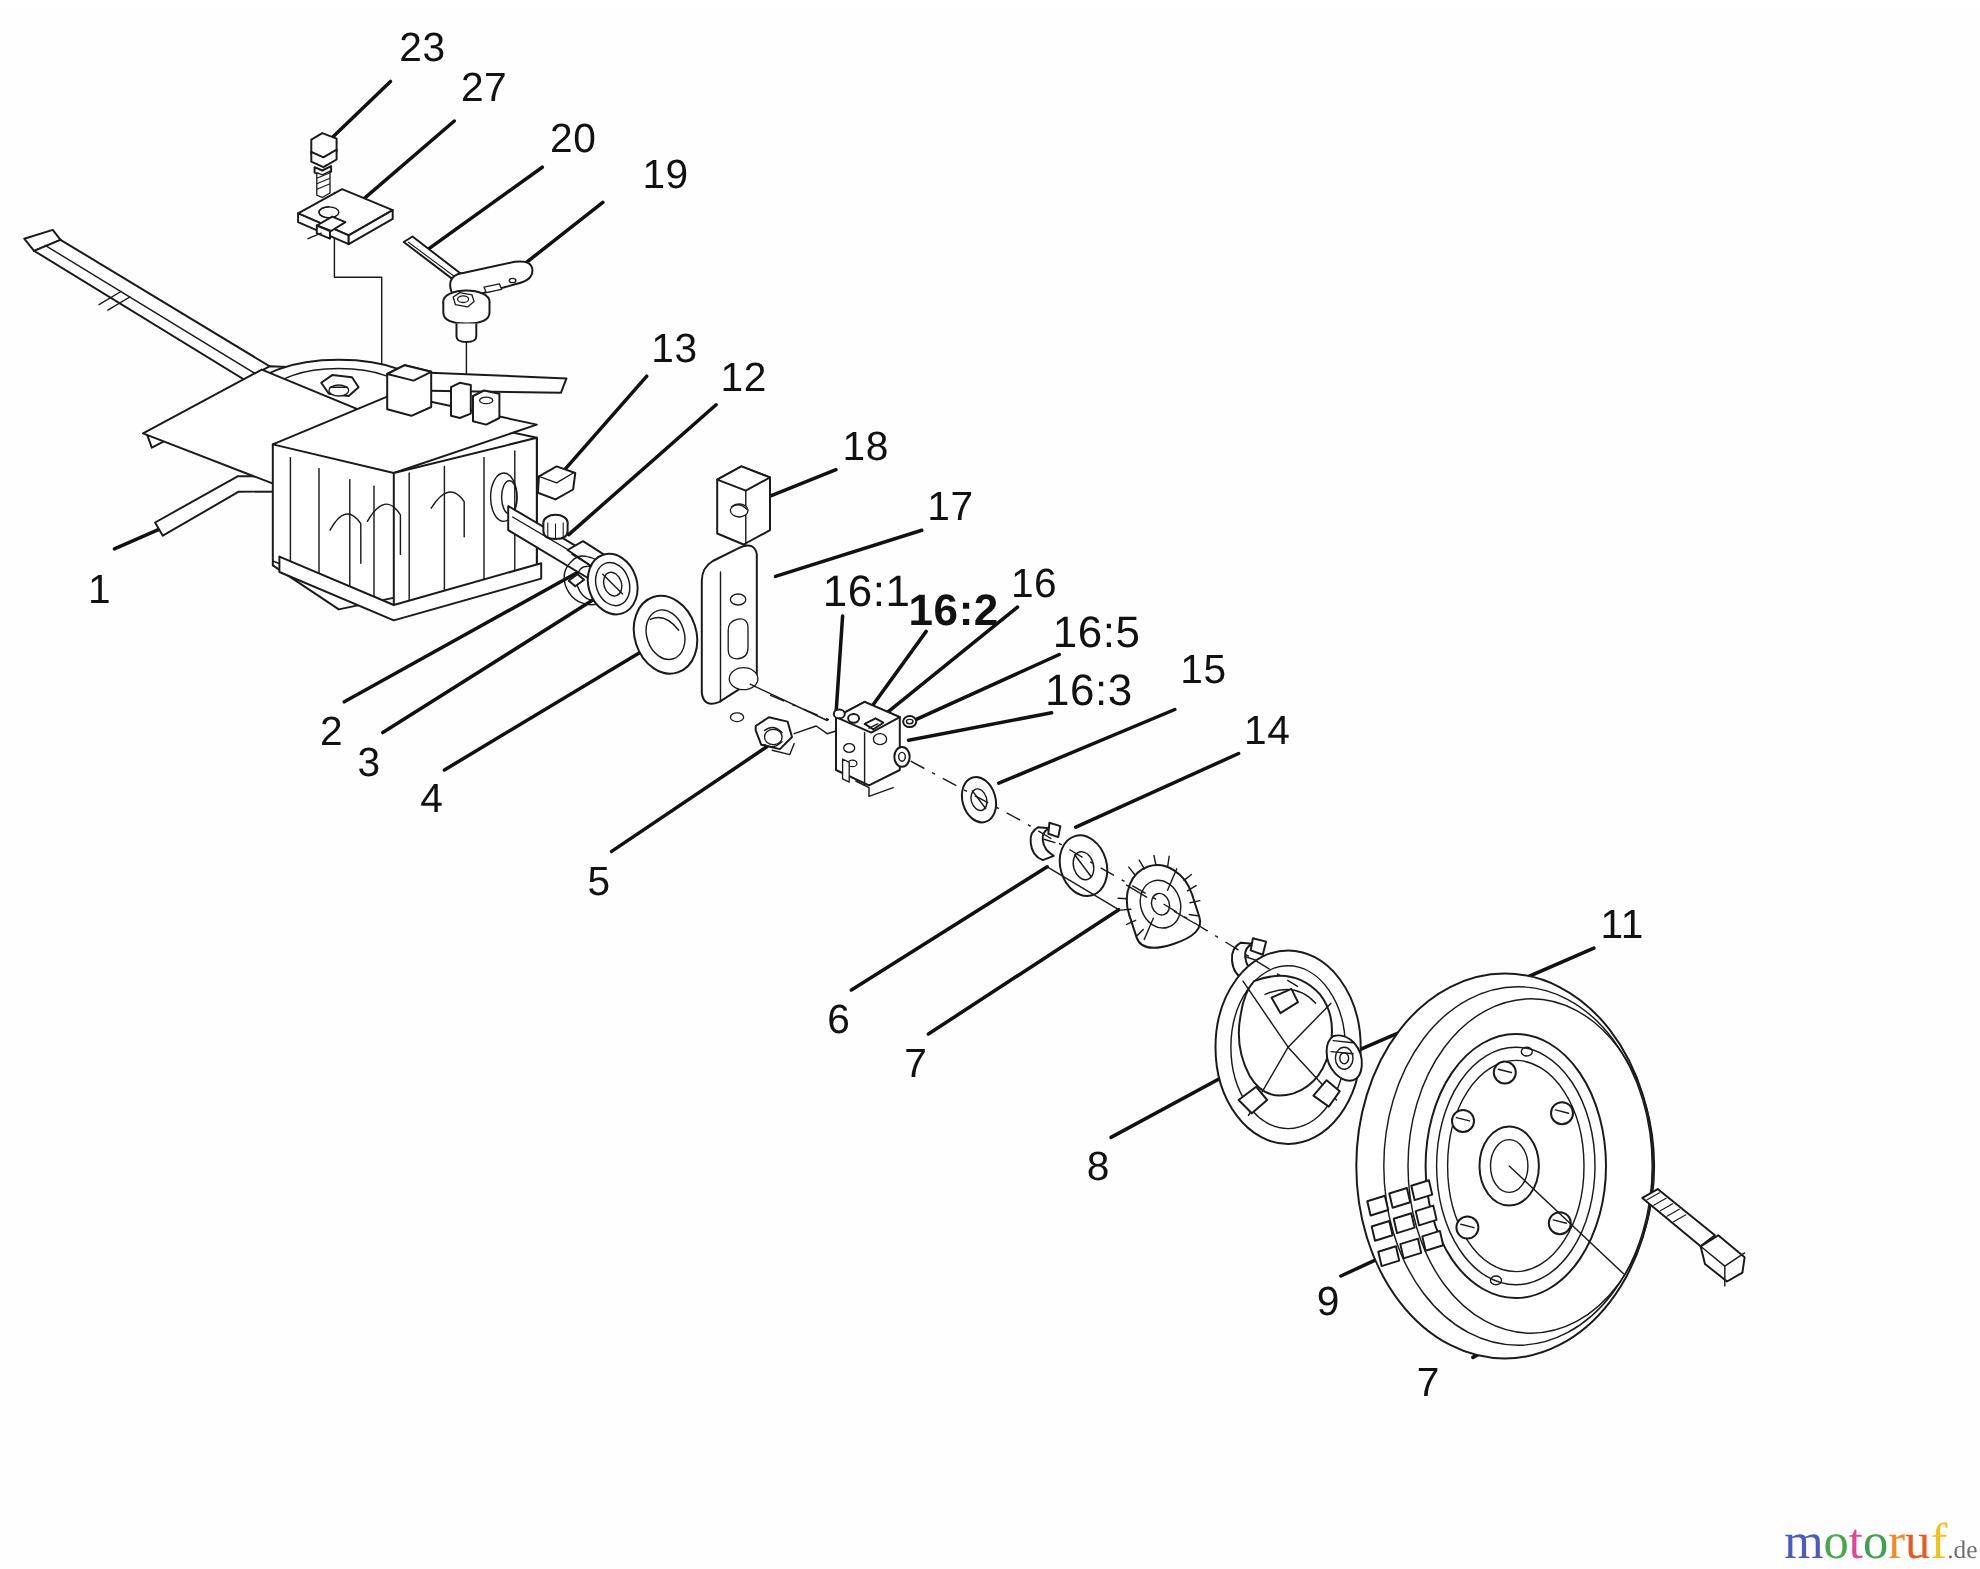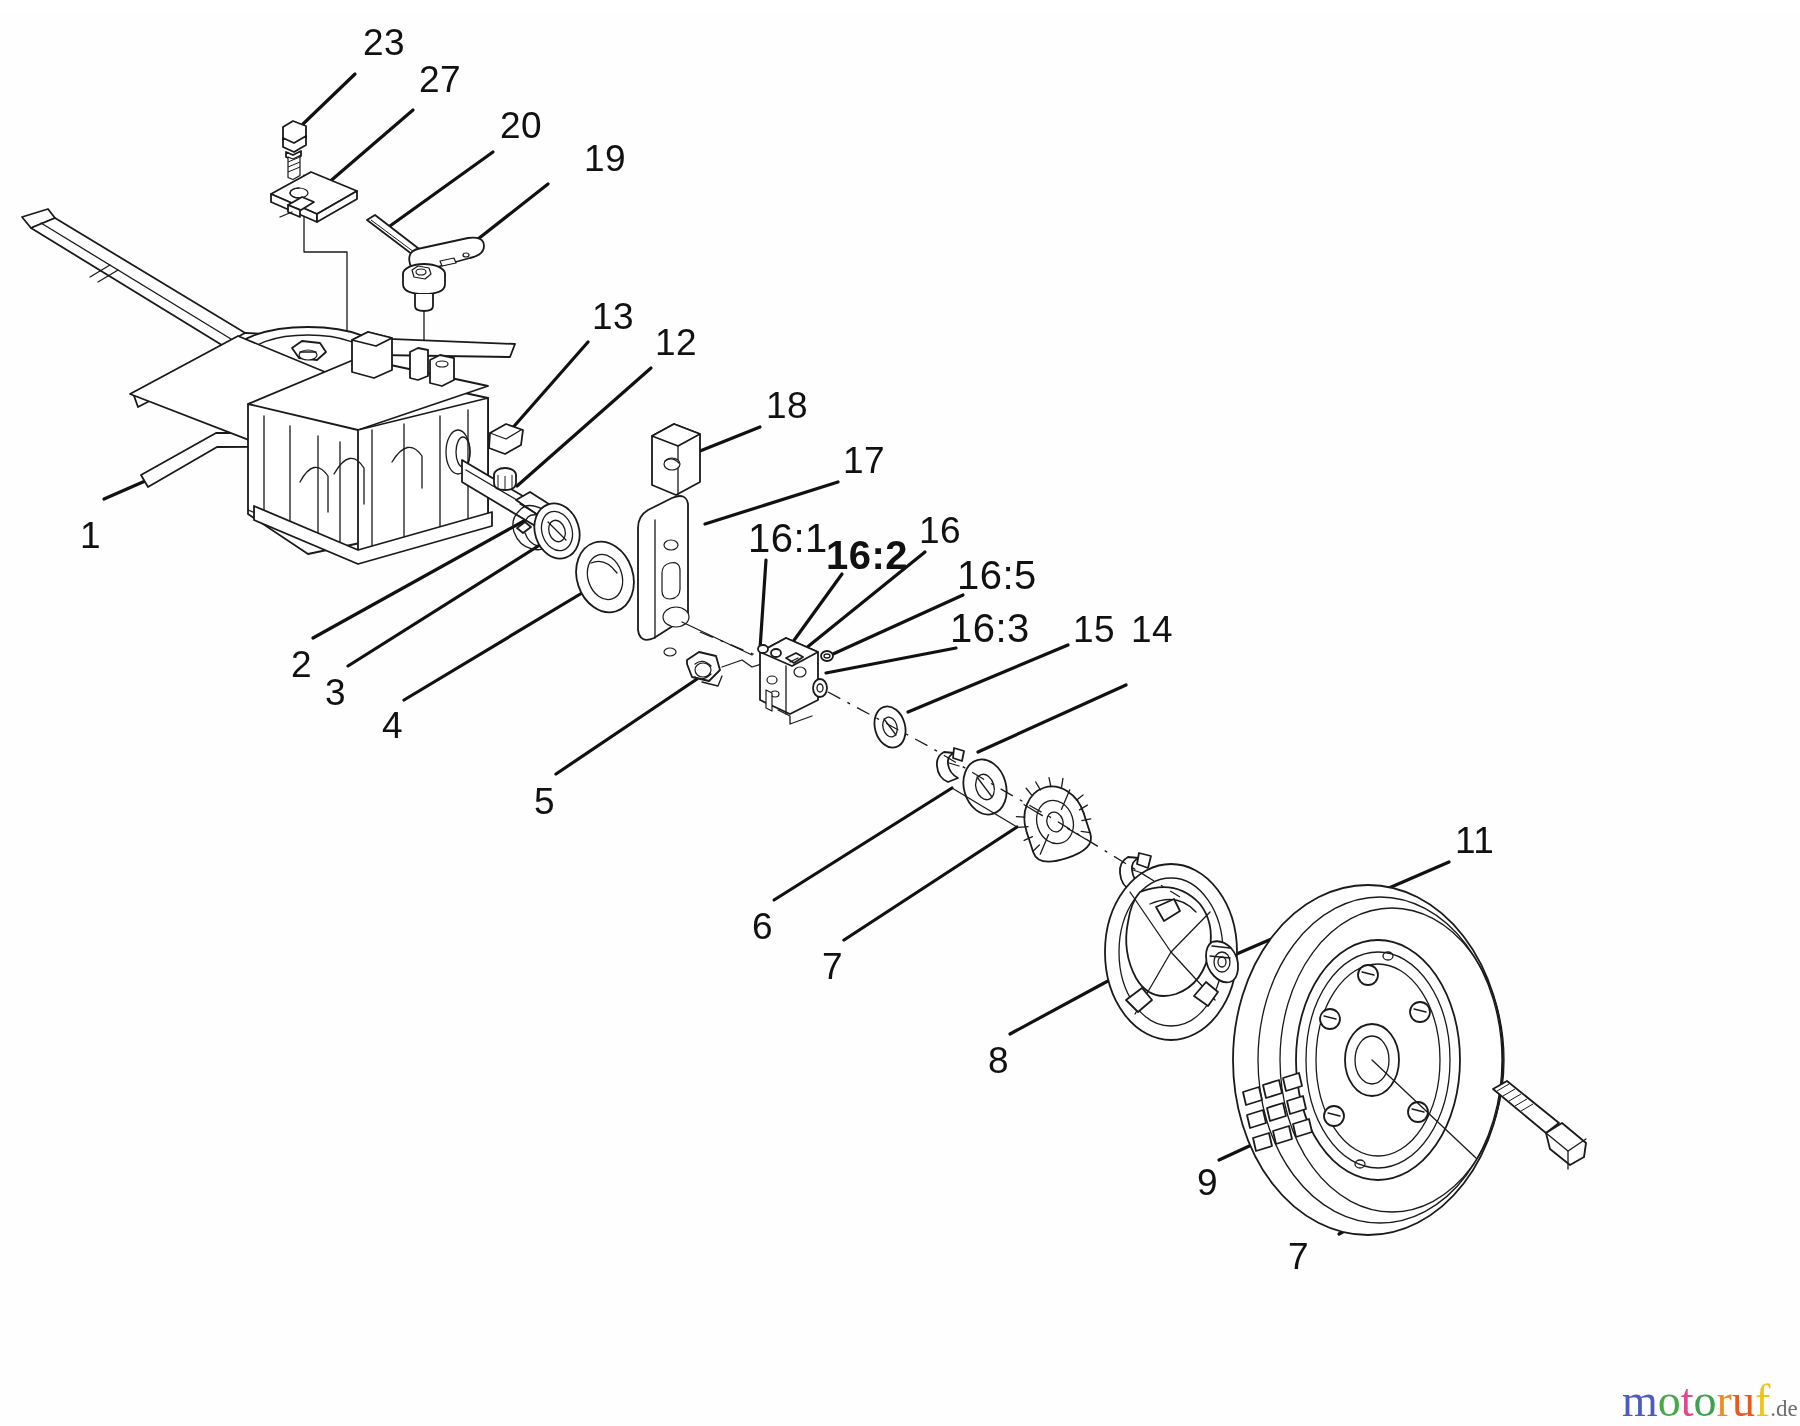--- a/index.html
+++ b/index.html
@@ -400,22 +400,22 @@
   <div class="callout" style="left:584px;top:128px;">19</div>
   <div class="callout" style="left:592px;top:286px;">13</div>
   <div class="callout" style="left:655px;top:312px;">12</div>
   <div class="callout" style="left:766px;top:375px;">18</div>
   <div class="callout" style="left:843px;top:430px;">17</div>
   <div class="callout sub" style="left:748px;top:506px;">16:1</div>
   <div class="callout sub" style="left:826px;top:523px;font-weight:bold;">16:2</div>
   <div class="callout" style="left:919px;top:500px;">16</div>
   <div class="callout sub" style="left:957px;top:543px;">16:5</div>
   <div class="callout sub" style="left:950px;top:596px;">16:3</div>
-  <div class="callout" style="left:1073px;top:599px;">15</div>
-  <div class="callout" style="left:1131px;top:599px;text-align:right;">14</div>
+  <div class="callout" style="left:1073px;top:578px;">15</div>
+  <div class="callout" style="left:1131px;top:633px;text-align:right;">14</div>
   <div class="callout" style="left:80px;top:505px;">1</div>
   <div class="callout" style="left:291px;top:634px;">2</div>
   <div class="callout" style="left:325px;top:662px;">3</div>
   <div class="callout" style="left:382px;top:695px;">4</div>
   <div class="callout" style="left:534px;top:771px;">5</div>
   <div class="callout" style="left:752px;top:896px;">6</div>
   <div class="callout" style="left:822px;top:936px;">7</div>
   <div class="callout" style="left:988px;top:1030px;">8</div>
   <div class="callout" style="left:1455px;top:810px;">11</div>
   <div class="callout" style="left:1197px;top:1152px;">9</div>

